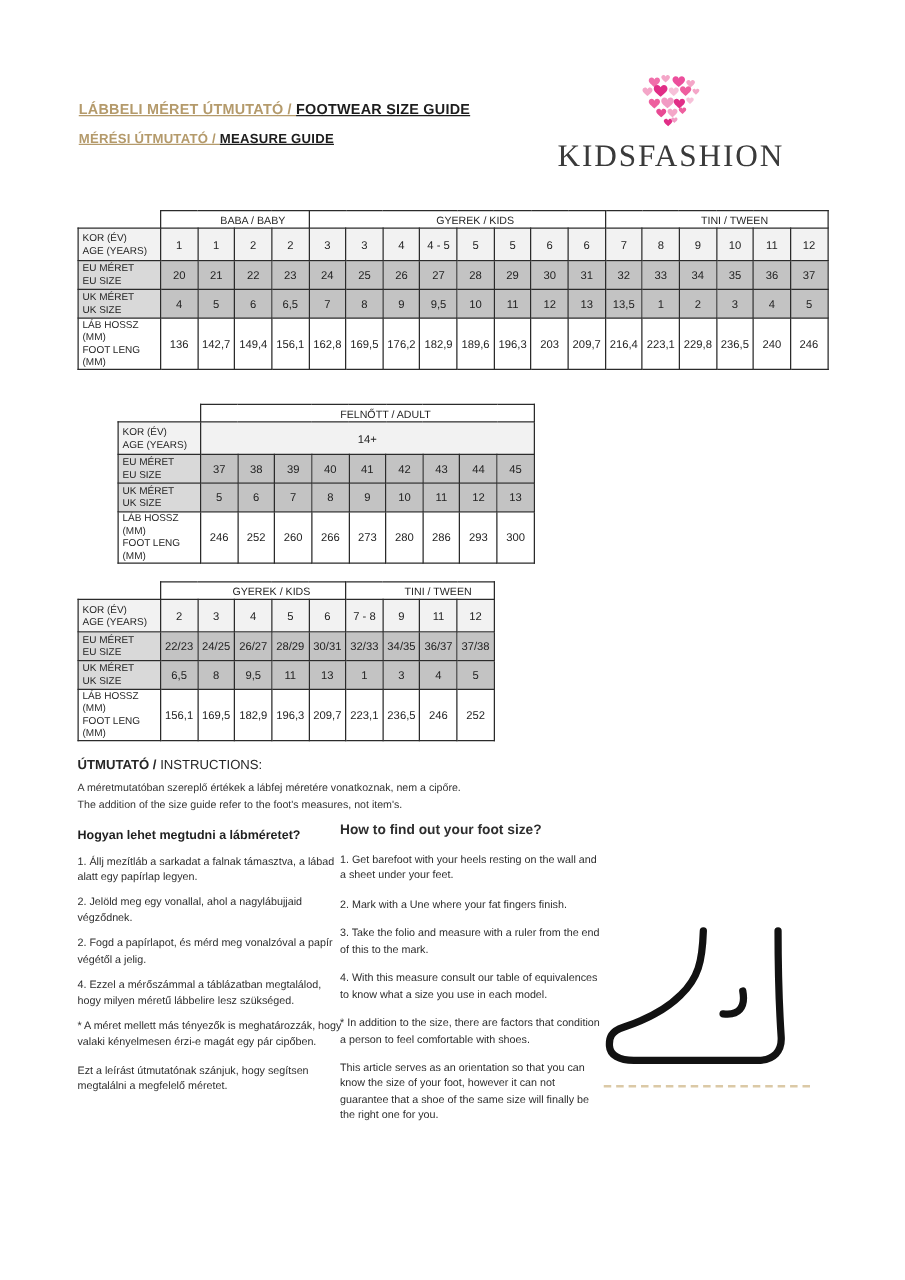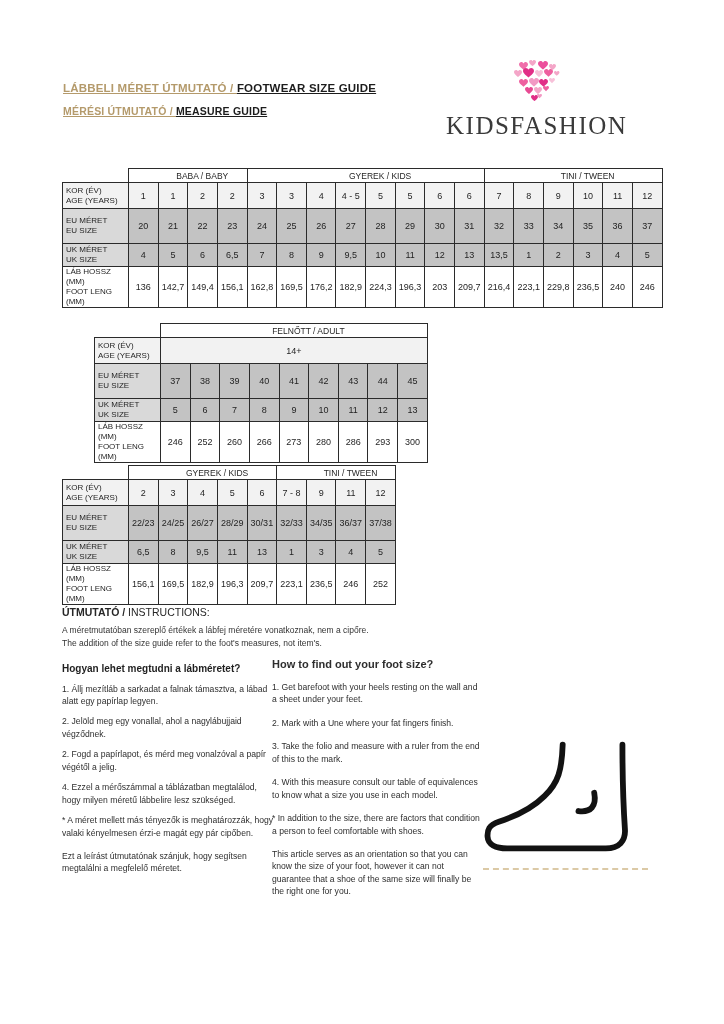--- a/index.html
+++ b/index.html
@@ -26,21 +26,21 @@
   table.sizes td { border:1px solid #2b2b2b; text-align:center; vertical-align:middle; padding:0 1px; font-size:9px; color:#1f1f1f; overflow:hidden; }
   table.sizes td.blank { border:none; background:transparent; }
   table.sizes td.group { font-size:8.5px; background:#ffffff;padding-left:30px; }
   table.sizes td.lbl { text-align:left; padding-left:3px; font-size:8px; line-height:1.25; }
   table.sizes td.lt  { background:#f2f2f2; }
   table.sizes td.md  { background:#d9d9d9; }
   table.sizes td.dk  { background:#c3c3c3; }
   table.sizes td.wt  { background:#ffffff; }
   table.sizes tr.r-group { height:14px; }
   table.sizes tr.r-age  { height:26px; }
-  table.sizes tr.r-eu   { height:35px; }
+  table.sizes tr.r-eu   { height:23px; }
   table.sizes tr.r-uk   { height:23px; }
   table.sizes tr.r-foot { height:25px; }
 
   
   .instr-head { position:absolute; left:62px; top:606px; font-size:10.5px; }
   .instr-head .b { font-weight:bold; }
   .instr-sub { position:absolute; left:62px; top:624px; font-size:8.5px; line-height:1.5; color:#333; }
 
   .col { position:absolute; font-size:8.6px; line-height:1.45; color:#2e2e2e; }
   .col.hu { left:62px;  top:662px; width:212px; }
@@ -207,21 +207,21 @@
               <div>FOOT LENG (MM)</div>
             </td>
             <td class="wt">136</td>
             <td class="wt">142,7</td>
             <td class="wt">149,4</td>
             <td class="wt">156,1</td>
             <td class="wt">162,8</td>
             <td class="wt">169,5</td>
             <td class="wt">176,2</td>
             <td class="wt">182,9</td>
-            <td class="wt">224,3</td>
+            <td class="wt">189,6</td>
             <td class="wt">196,3</td>
             <td class="wt">203</td>
             <td class="wt">209,7</td>
             <td class="wt">216,4</td>
             <td class="wt">223,1</td>
             <td class="wt">229,8</td>
             <td class="wt">236,5</td>
             <td class="wt">240</td>
             <td class="wt">246</td>
           </tr>

